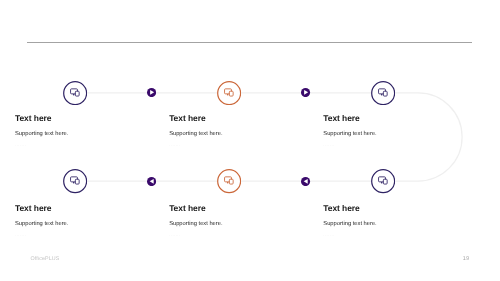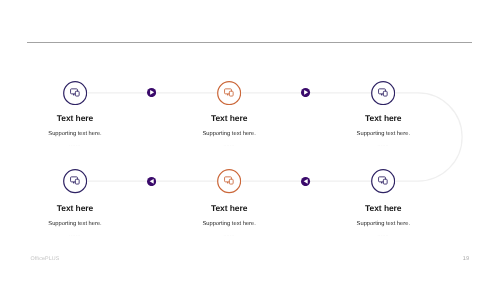--- a/index.html
+++ b/index.html
@@ -1,20 +1,20 @@
 <!DOCTYPE html>
 <html><head>
 <meta charset="utf-8">
 <style>
   html,body{margin:0;padding:0;}
   body{width:500px;height:281px;background:#fff;font-family:"Liberation Sans",sans-serif;overflow:hidden;-webkit-font-smoothing:antialiased;text-rendering:geometricPrecision;}
   .slide{position:relative;width:500px;height:281px;background:#ffffff;}
   .hrule{position:absolute;left:27.2px;top:42.1px;width:445.3px;height:0.85px;background:#a3a3a3;}
   .timeline-svg{position:absolute;left:0;top:0;width:500px;height:281px;}
-  .node{position:absolute;width:120px;text-align:center;}
+  .node{position:absolute;width:120px;}
   .node-svg{width:24.3px;height:24.3px;display:block;margin:0 auto;}
   .title{font-size:8.45px;font-weight:bold;color:#191919;margin-top:7.8px;letter-spacing:-0.05px;}
   .sub{font-size:5.75px;color:#1f1f1f;margin-top:8.0px;}
   .tiny{font-size:3.4px;color:#d4d4d4;margin-top:6.0px;letter-spacing:.5px;}
   .arrow{position:absolute;line-height:0;}
   .footer-brand{position:absolute;left:30.6px;top:256.4px;font-size:5.35px;color:#c4c4c4;letter-spacing:.1px;}
   .page-num{position:absolute;right:31px;top:256.4px;font-size:5.6px;color:#a8a8a8;}
 </style>
 </head>
 <body>

